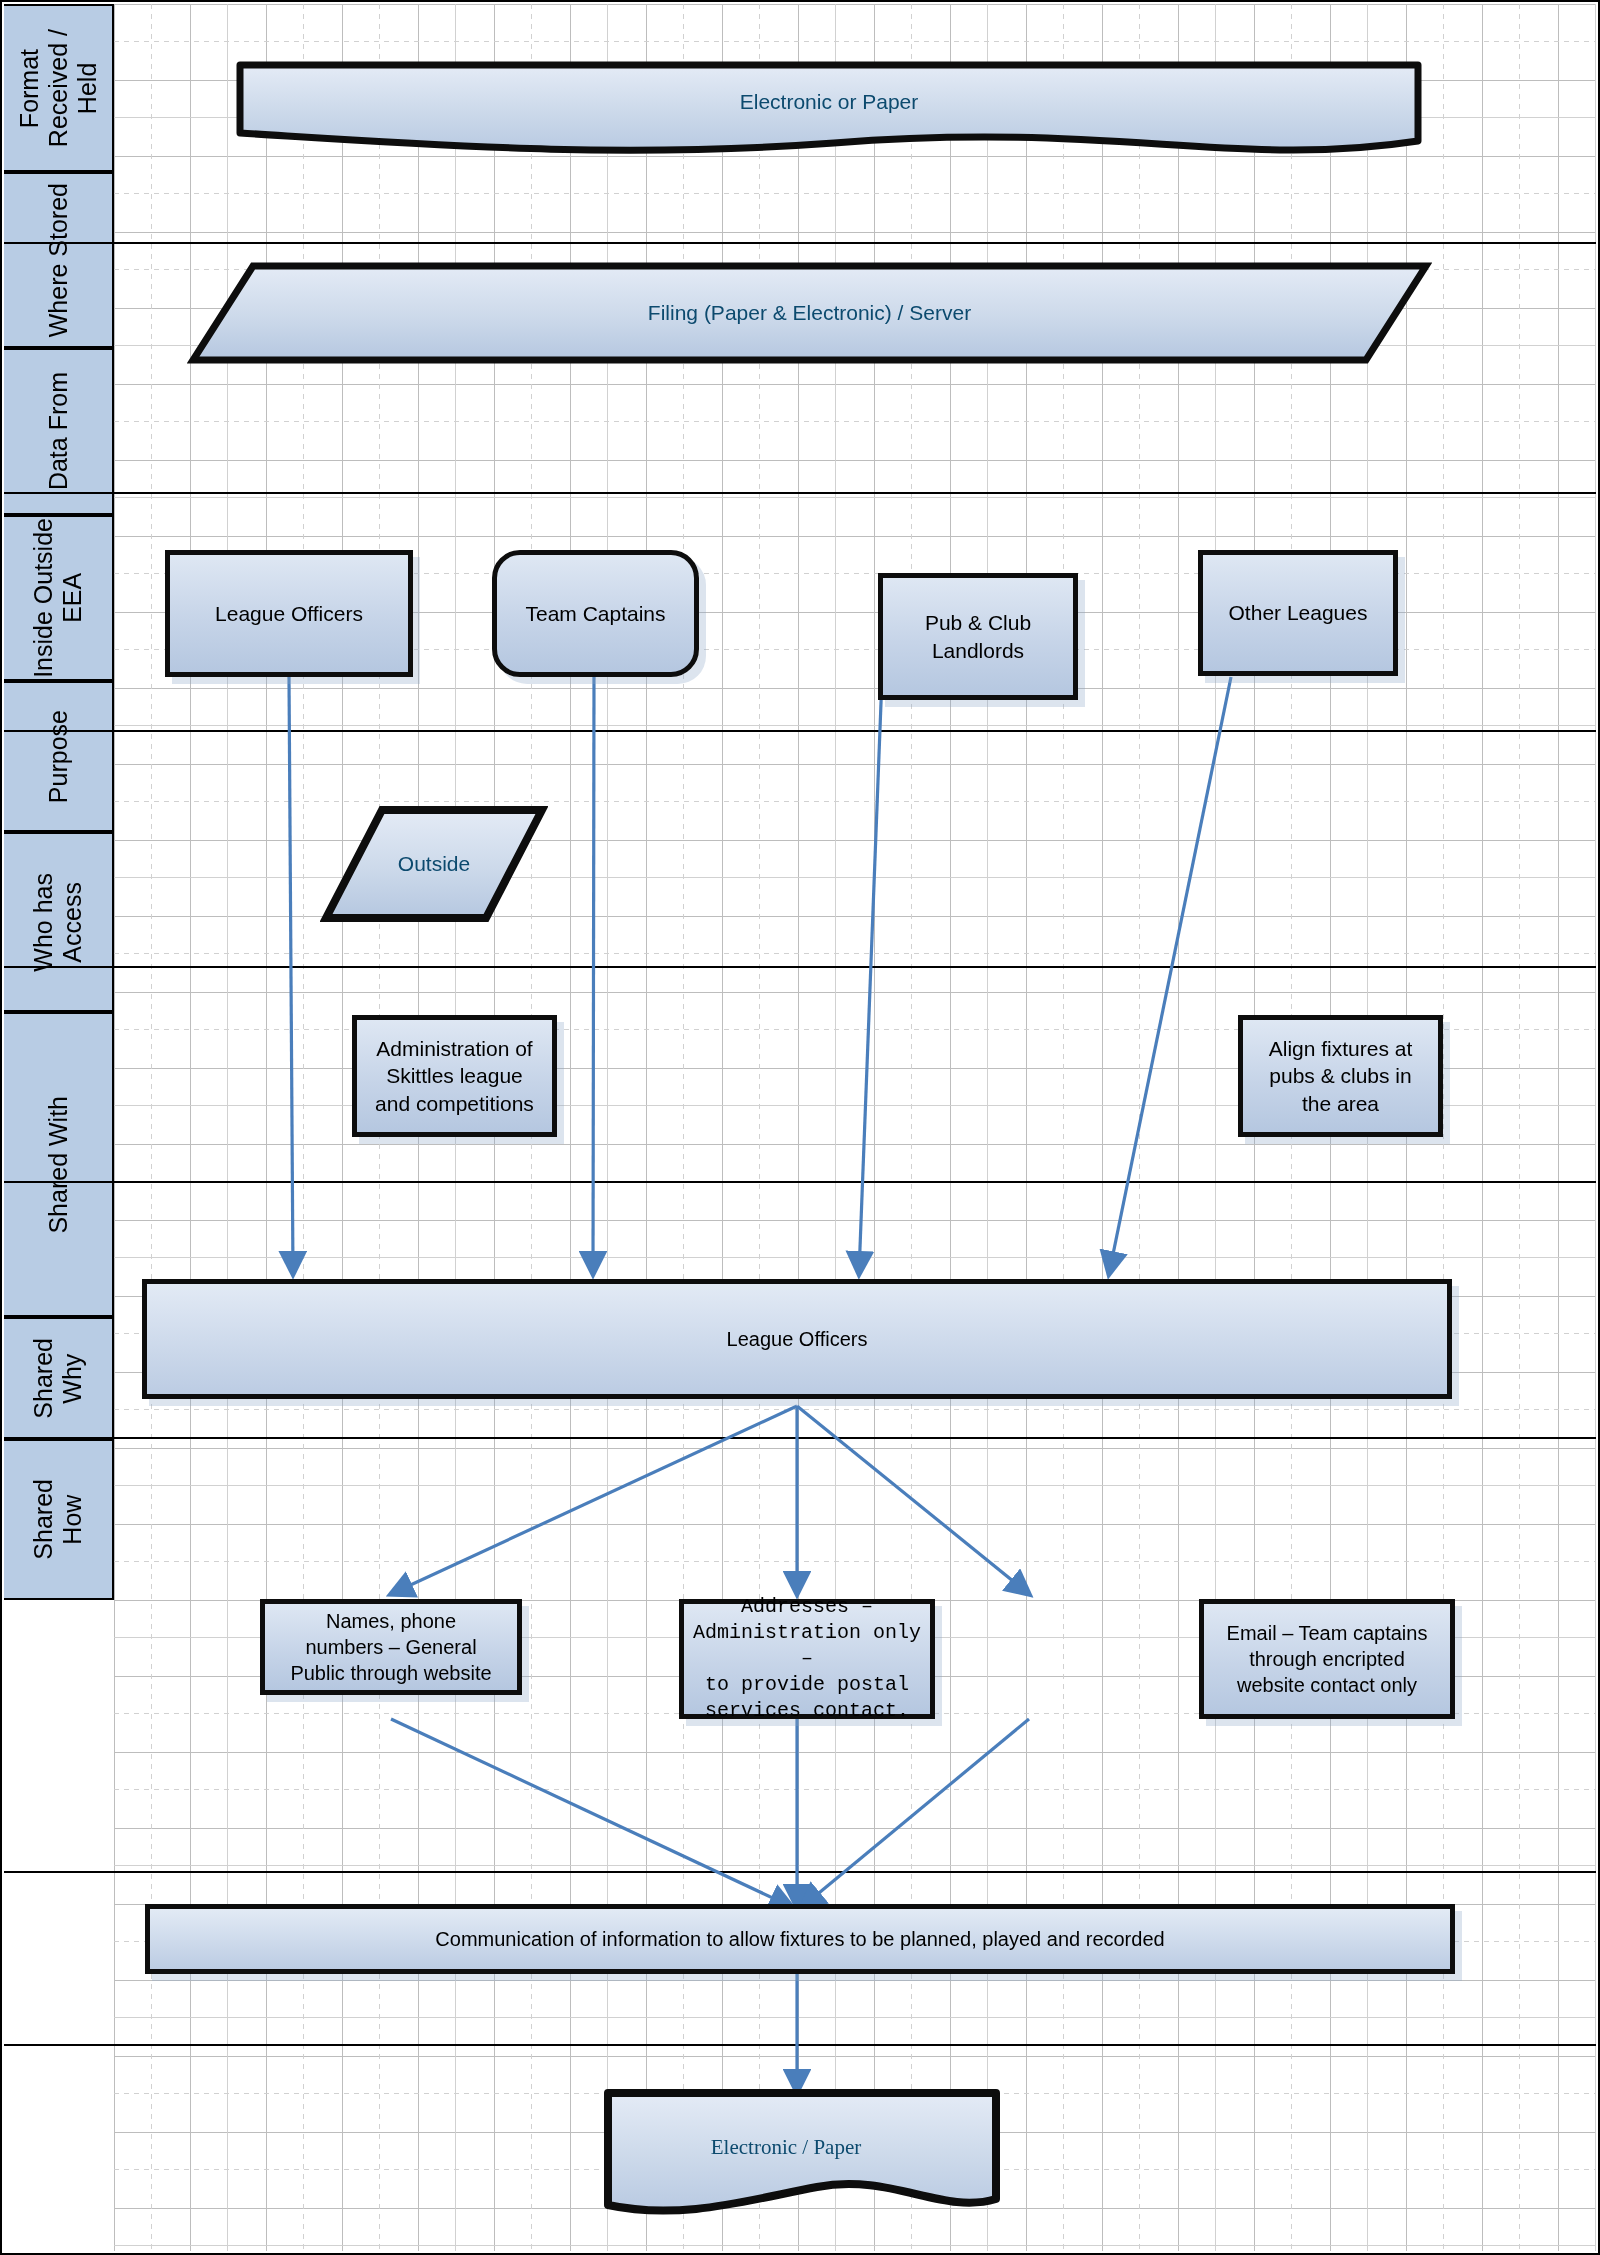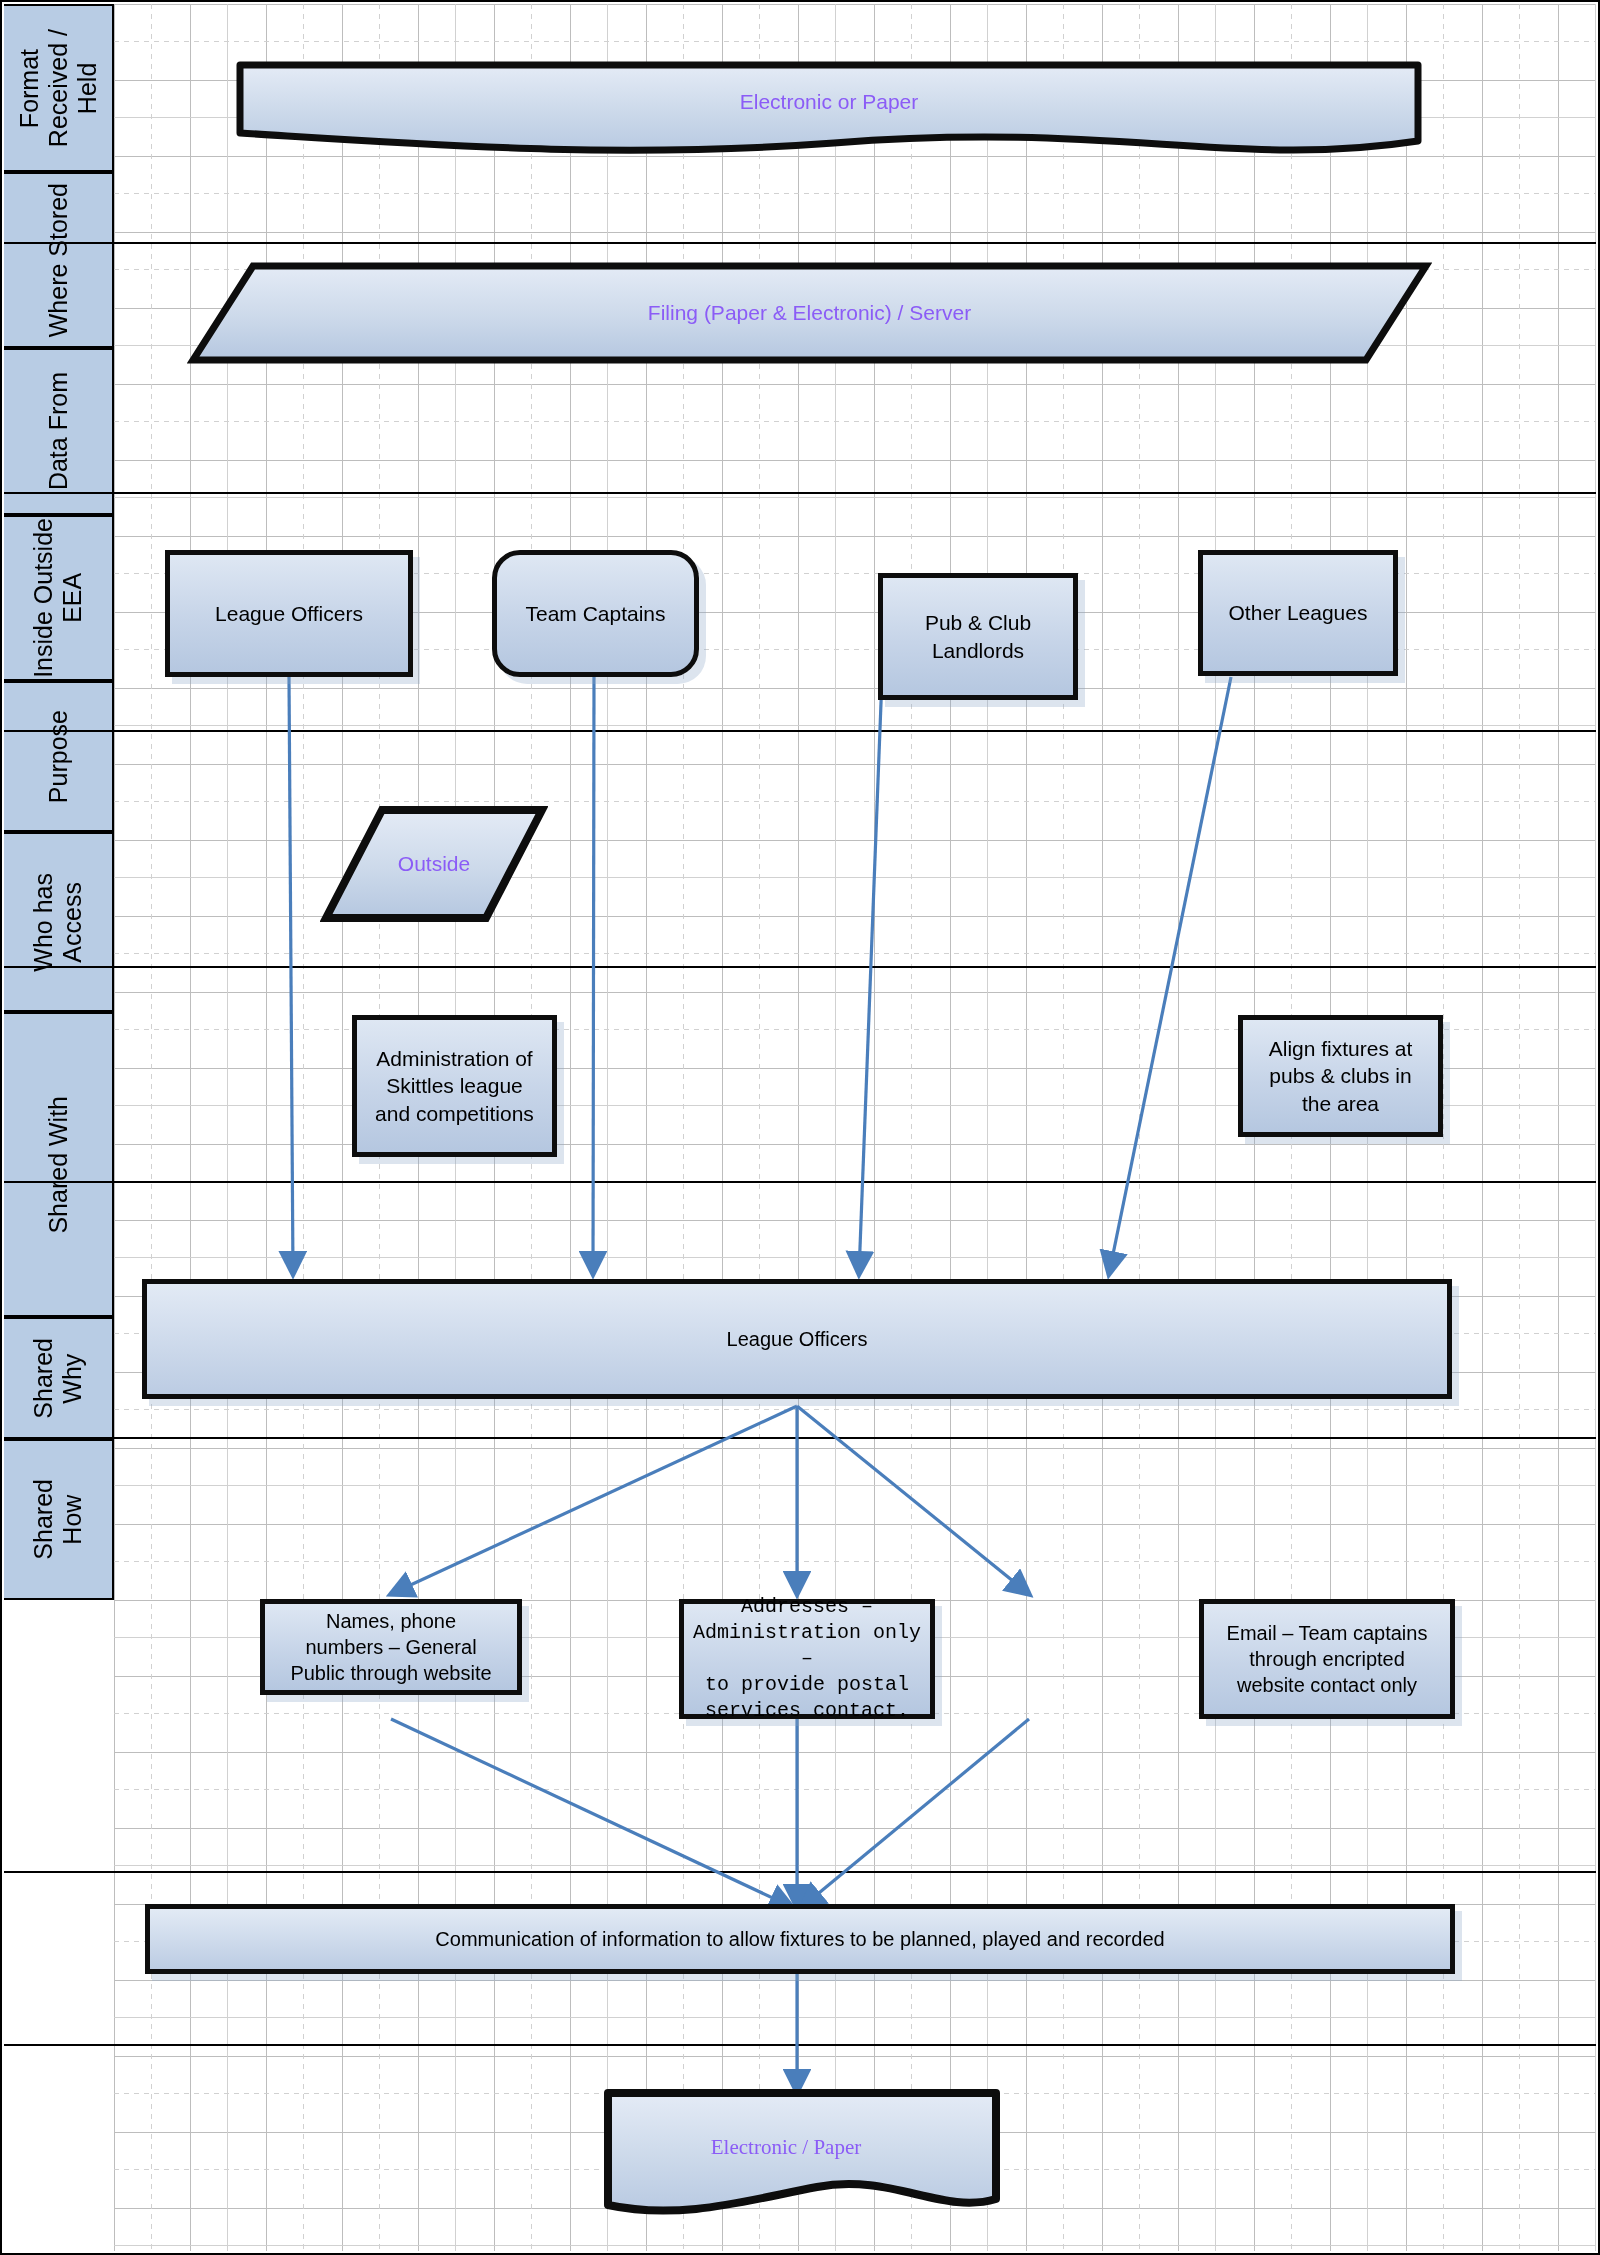--- a/index.html
+++ b/index.html
@@ -89,21 +89,21 @@
     border:5px solid #0d0d0d;
     background:linear-gradient(to bottom,#e2eaf5 0%,#cfdbec 50%,#bccce3 100%);
     box-shadow:7px 7px 0 rgba(140,165,200,.30);
     font-size:20px;
   }
 
   .svgshape{position:absolute;z-index:3;}
   .svglabel{
     position:absolute;z-index:4;
     display:flex;align-items:center;justify-content:center;
-    text-align:right;color:#8b5cf6;
+    text-align:right;color:#0c4a6e;
   }
 
   svg.conn{position:absolute;left:0;top:0;width:1600px;height:2255px;z-index:2;pointer-events:none;}
 </style>
 </head>
 <body>
 
 <div id="page">
 
   <div class="gridarea"></div>
@@ -217,21 +217,21 @@
           <stop offset="0%" stop-color="#e4ebf6"></stop>
           <stop offset="55%" stop-color="#ccd9ea"></stop>
           <stop offset="100%" stop-color="#b5c7e0"></stop>
         </linearGradient>
       </defs>
       <path d="M62,6 L222,6 L166,114 L6,114 Z" fill="url(#g3)" stroke="#0d0d0d" stroke-width="8" stroke-linejoin="miter"></path>
     </svg>
   </div>
   <div class="svglabel" style="left:318px;top:802px;width:228px;height:120px;font-size:21px;">Outside</div>
 
-  <div class="shape boxshape" style="left:350px;top:1013px;width:205px;height:142px;white-space:pre-line;">Administration of
+  <div class="shape boxshape" style="left:350px;top:1013px;width:205px;height:122px;white-space:pre-line;">Administration of
 Skittles league
 and competitions</div>
 
   <div class="shape boxshape" style="left:1236px;top:1013px;width:205px;height:122px;white-space:pre-line;">Align fixtures at
 pubs &amp; clubs in
 the area</div>
 
   <div class="shape barshape" style="left:140px;top:1277px;width:1310px;height:120px;">League Officers</div>
 
   <div class="shape boxshape" style="left:258px;top:1597px;width:262px;height:96px;white-space:pre-line;font-size:20px;">Names, phone

